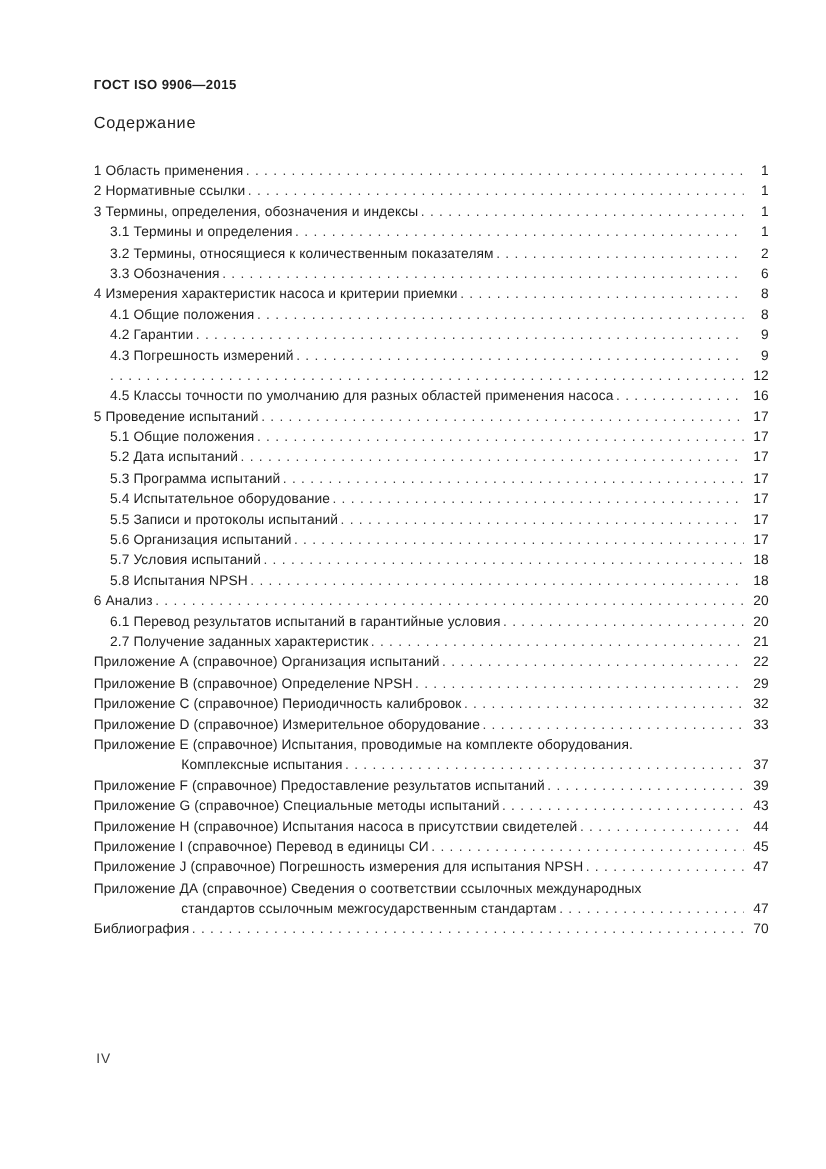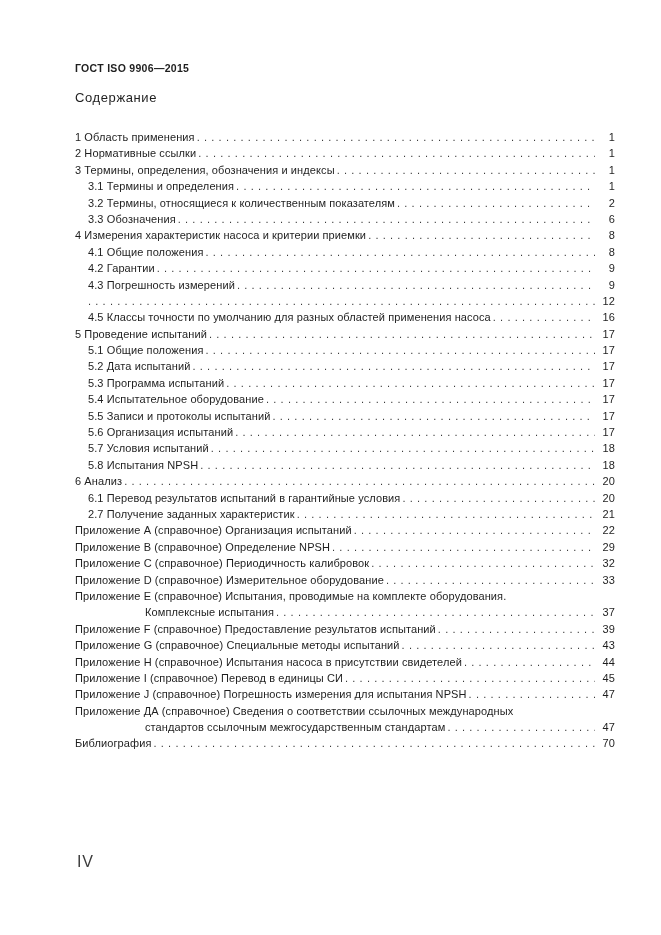--- a/index.html
+++ b/index.html
@@ -65,24 +65,23 @@
   .pg {
     flex: 0 0 auto;
     min-width: 16px;
     text-align: right;
     padding-left: 4px;
   }
   .page-num {
     position: absolute;
     left: 77px;
     top: 841px;
-    font-size: 16px;
+    font-size: 11px;
     color: #3c3c3c;
     letter-spacing: 0.8px;
-    margin-top: 12px;
   }
 </style>
 </head>
 <body>
 
 <div class="doc-code">ГОСТ ISO 9906—2015</div>
 
 <div class="doc-title">Содержание</div>
 
 <div class="toc">

